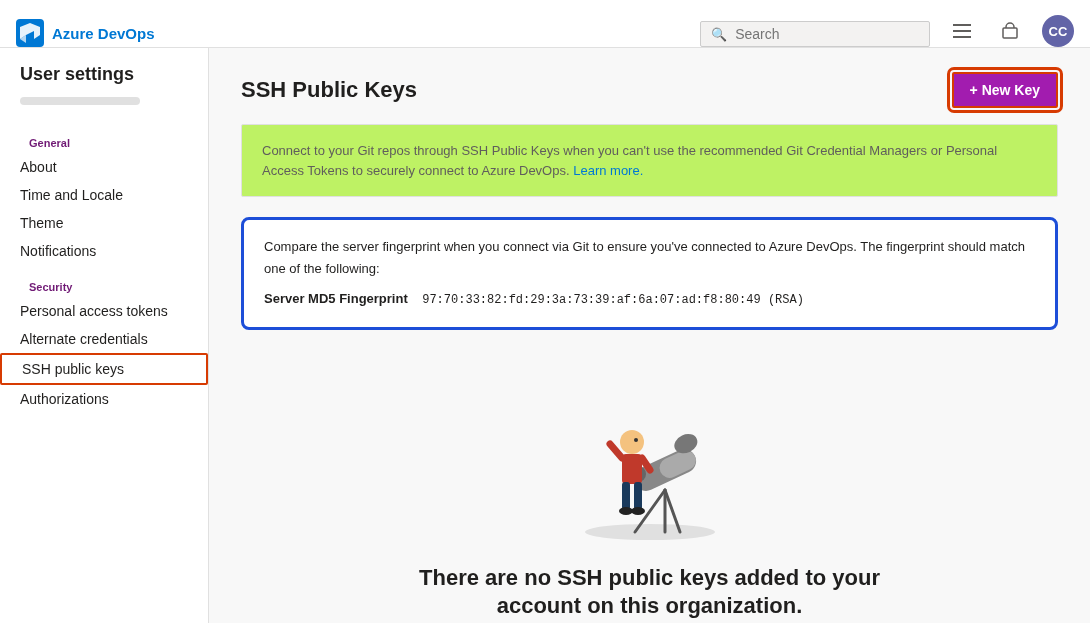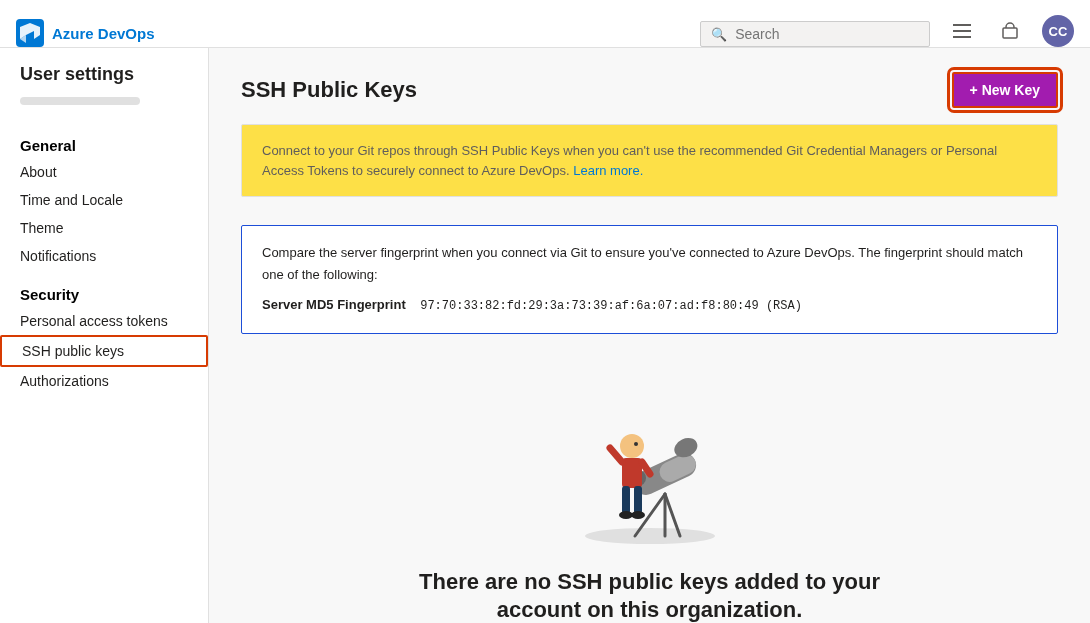--- a/index.html
+++ b/index.html
@@ -39,22 +39,22 @@
 
     
     .sidebar {
       width: 209px; flex-shrink: 0; background: #fff;
       border-right: 1px solid #e0e0e0; overflow-y: auto; padding: 16px 0;
     }
     .sidebar-title { font-size: 18px; font-weight: 600; padding: 0 20px 12px; color: #201f1e; }
     .sidebar-user-block { padding: 0 20px 16px; }
     .sidebar-user-bar { height: 8px; width: 120px; background: #e0e0e0; border-radius: 4px; }
     .sidebar-section-label {
-      font-size: 15px; font-weight: 600; color: #000000;
-      padding: 16px 20px 4px; text-transform: none; letter-spacing: 0;
+      font-size: 11px; font-weight: 600; color: #701a75;
+      padding: 16px 20px 4px; text-transform: none; letter-spacing: 0; margin-left: 9px;
     }
     .sidebar-item {
       display: flex; align-items: center; padding: 6px 20px;
       cursor: pointer; color: #201f1e; font-size: 14px; position: relative;
     }
     .sidebar-item.active-highlight {
       border: 2px solid #d73b02;
       border-radius: 2px;
       background: #fff;
       color: #201f1e;
@@ -68,28 +68,28 @@
     }
     .page-title { font-size: 22px; font-weight: 600; color: #201f1e; }
     .new-key-btn {
       display: flex; align-items: center; gap: 6px;
       background: #a21caf; color: #fff; border: 2px solid #d73b02;
       border-radius: 2px; padding: 8px 16px; font-size: 14px; font-weight: 600;
       cursor: pointer; outline: 3px solid #d73b02; outline-offset: 2px;
     }
 
     .info-box {
-      background: #fde047; border: 1px solid #e0e0e0; border-radius: 2px;
-      padding: 16px 20px; margin-bottom: 28px;
+      background: #bef264; border: 1px solid #e0e0e0; border-radius: 2px;
+      padding: 16px 20px; margin-bottom: 20px;
     }
     .info-text { color: #605e5c; font-size: 13px; line-height: 1.5; }
     .info-text a { color: #0078d4; text-decoration: none; }
 
     .fingerprint-box {
-      background: #fff; border: 1px solid #1d4ed8; border-radius: 2px;
+      background: #fff; border: 3px solid #1d4ed8; border-radius: 8px;
       padding: 16px 20px; margin-bottom: 20px;
     }
     .fingerprint-text { font-size: 13px; line-height: 1.7; color: #201f1e; }
     .fingerprint-text strong { font-weight: 600; }
     .fingerprint-mono { font-family: "Courier New", monospace; font-size: 12px; }
 
     .empty-state {
       display: flex; flex-direction: column; align-items: center;
       padding: 20px 0 40px;
     }
@@ -157,20 +157,23 @@
       <span>Theme</span>
     </div>
     <div class="sidebar-item">
       <span>Notifications</span>
     </div>
 
     <div class="sidebar-section-label">Security</div>
     <div class="sidebar-item">
       <span>Personal access tokens</span>
     </div>
+    <div class="sidebar-item">
+      <span>Alternate credentials</span>
+    </div>
     <div class="sidebar-item active-highlight" style="border: 2px solid #d73b02; border-radius: 2px;">
       <span>SSH public keys</span>
     </div>
     <div class="sidebar-item">
       <span>Authorizations</span>
     </div>
   </aside>
 
   <main class="main">
 

